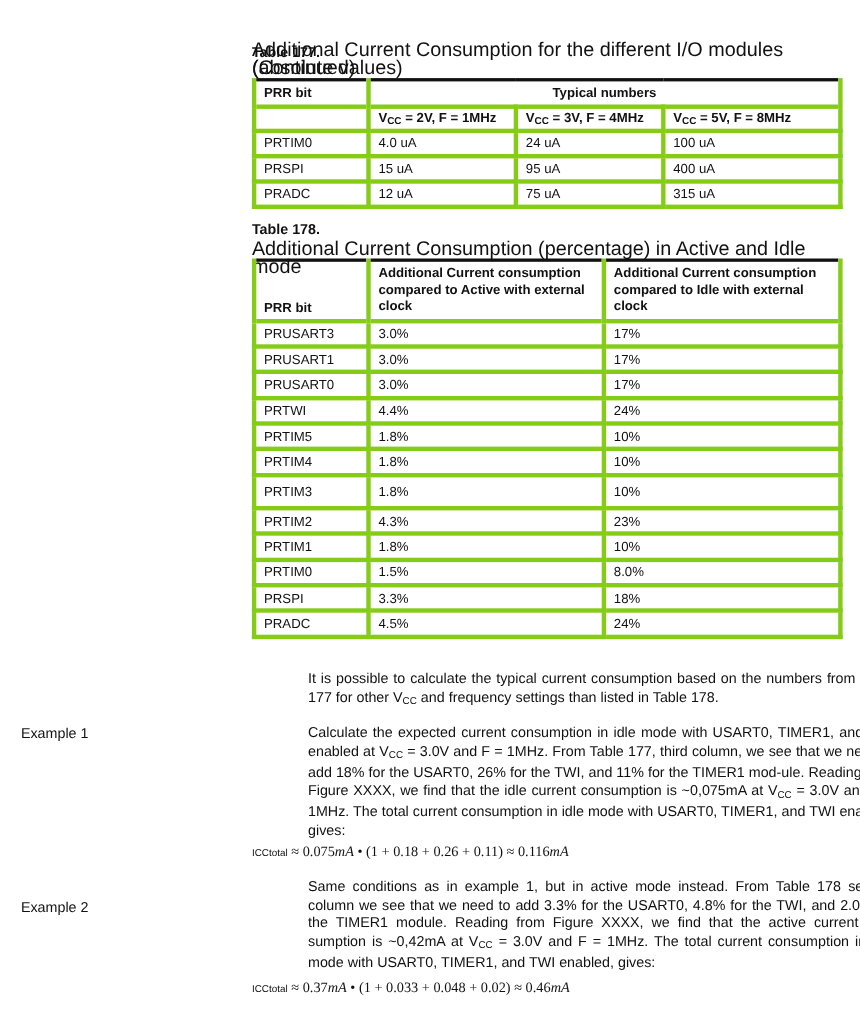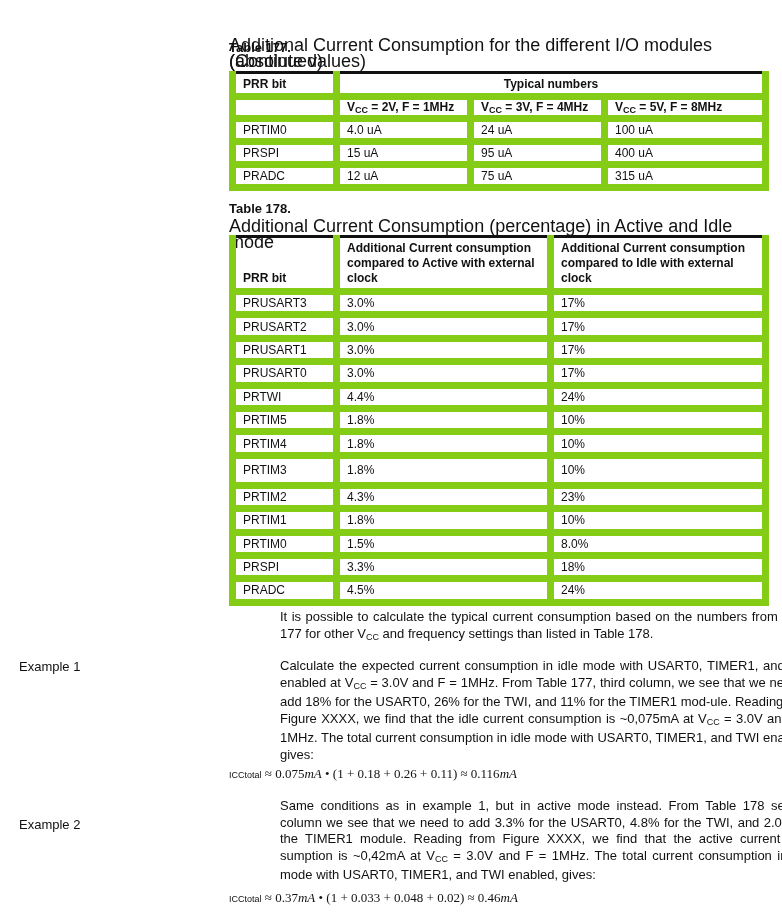--- a/index.html
+++ b/index.html
@@ -1,21 +1,21 @@
 <!DOCTYPE html>
 <html><head>
 <meta charset="utf-8">
 <style>
   html, body { margin:0; padding:0; background:#fff; }
   body { width:782px; height:921px; position:relative; overflow:hidden;
          font-family:"Liberation Sans", sans-serif; color:#111; font-size:13px; }
   .cap-num { position:absolute; left:229px; font-weight:bold; font-size:13px; }
   .cap-txt { position:absolute; left:229px; font-size:18px; line-height:16px; width:540px; }
   table { position:absolute; left:229px; border-collapse:collapse; table-layout:fixed; }
-  td, th { border:7px solid #84cc16; padding:0 0 0 7px; font-size:12px; text-align:left; vertical-align:middle; font-weight:normal; }
+  td, th { border:4px solid #84cc16; padding:0 0 0 7px; font-size:12px; text-align:left; vertical-align:middle; font-weight:normal; }
   th { font-weight:bold; }
   .thick-top { border-top:3px solid #111;margin-top:40px; }
   .thick-bot { border-bottom:3px solid #111; }
   sub { font-size:9px; vertical-align:-2px; }
   .para { position:absolute; left:240px; width:533px; font-size:13px; line-height:16.5px; text-align:justify;margin-left:40px; }
   .side { position:absolute; left:19px; font-size:13px; }
   .formula { position:absolute; left:229px; font-family:"Liberation Serif", serif; font-size:13px; }
   .formula .sm { font-family:"Liberation Sans", sans-serif; font-size:9px; }
   .formula i { font-style:italic; }
 </style>
@@ -89,25 +89,20 @@
     <th class="thick-top thick-bot" style="line-height:15px;">Additional Current consumption compared to Idle with external clock</th>
   </tr>
   </tbody>
     <tbody id="t178-body">
       <tr style="height: 23.4px;">
         <td>PRUSART3</td>
         <td>3.0%</td>
         <td>17%</td>
       </tr>
       <tr style="height: 23.4px;">
-        <td>PRUSART2</td>
-        <td>3.0%</td>
-        <td>17%</td>
-      </tr>
-      <tr style="height: 23.4px;">
         <td>PRUSART1</td>
         <td>3.0%</td>
         <td>17%</td>
       </tr>
       <tr style="height: 23.4px;">
         <td>PRUSART0</td>
         <td>3.0%</td>
         <td>17%</td>
       </tr>
       <tr style="height: 23.4px;">

